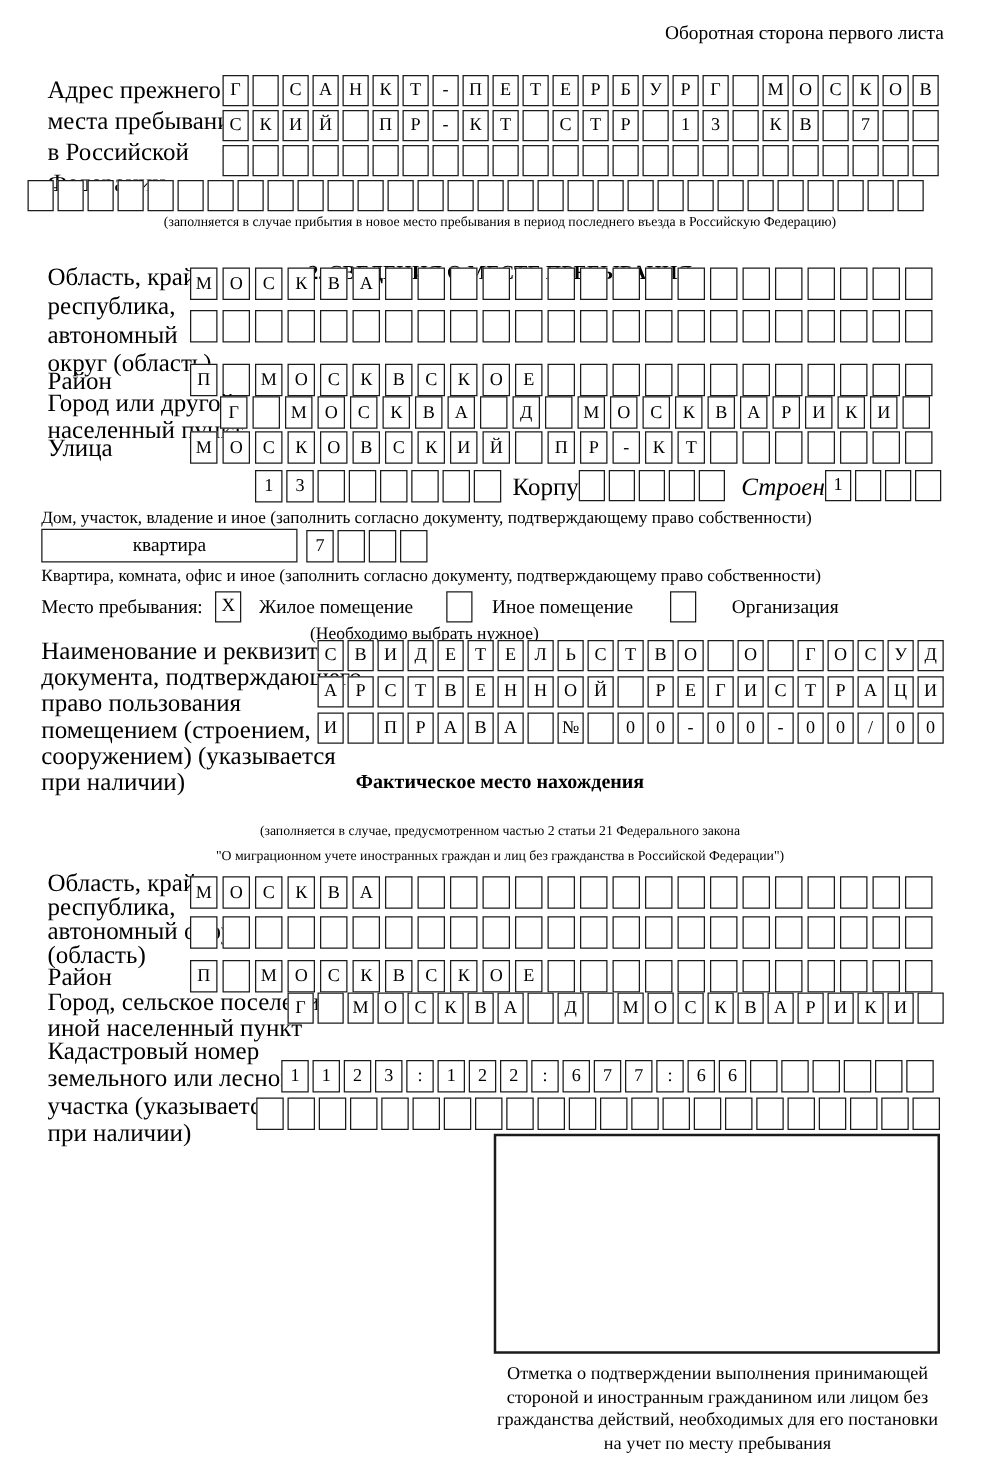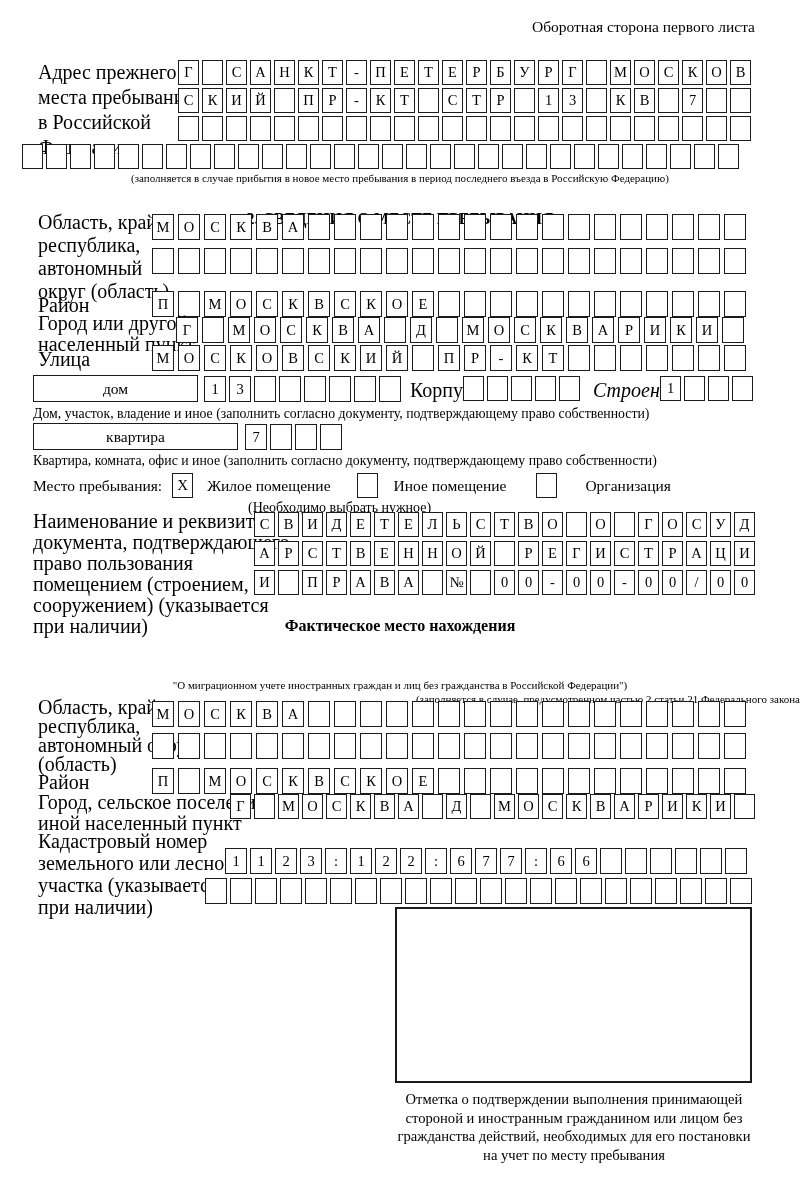--- a/index.html
+++ b/index.html
@@ -286,21 +286,20 @@
       <span class="cell">Т</span>
       <span class="cell"></span>
       <span class="cell"></span>
       <span class="cell"></span>
       <span class="cell"></span>
       <span class="cell"></span>
       <span class="cell"></span>
       <span class="cell"></span>
     </div>
 
-  <div class="widebox" style="left:33px; top:375px; width:165px; height:27px;">дом</div>
   <div class="cgrid p25" style="left:204px; top:376px;">
       <span class="cell">1</span>
       <span class="cell">3</span>
       <span class="cell"></span>
       <span class="cell"></span>
       <span class="cell"></span>
       <span class="cell"></span>
       <span class="cell"></span>
       <span class="cell"></span>
     </div>
@@ -411,21 +410,21 @@
       <span class="cell">0</span>
       <span class="cell">-</span>
       <span class="cell">0</span>
       <span class="cell">0</span>
       <span class="cell">/</span>
       <span class="cell">0</span>
       <span class="cell">0</span>
     </div>
 
   <div class="hdr" style="top:617px;">Фактическое место нахождения</div>
-  <div class="note" style="left:0; right:0; top:693px; text-align:right;">(заполняется в случае, предусмотренном частью 2 статьи 21 Федерального закона</div>
+  <div class="note" style="left:0; right:0; top:659px; text-align:center;">(заполняется в случае, предусмотренном частью 2 статьи 21 Федерального закона</div>
   <div class="note" style="left:0; right:0; top:679px; text-align:center;">"О миграционном учете иностранных граждан и лиц без гражданства в Российской Федерации")</div>
 
   <div class="lbl" style="left:38px; top:698px; line-height:19px;">Область, край,
 республика,
 автономный округ
 (область)</div>
   <div class="cgrid p26" style="left:152px; top:701px;">
       <span class="cell">М</span>
       <span class="cell">О</span>
       <span class="cell">С</span>

